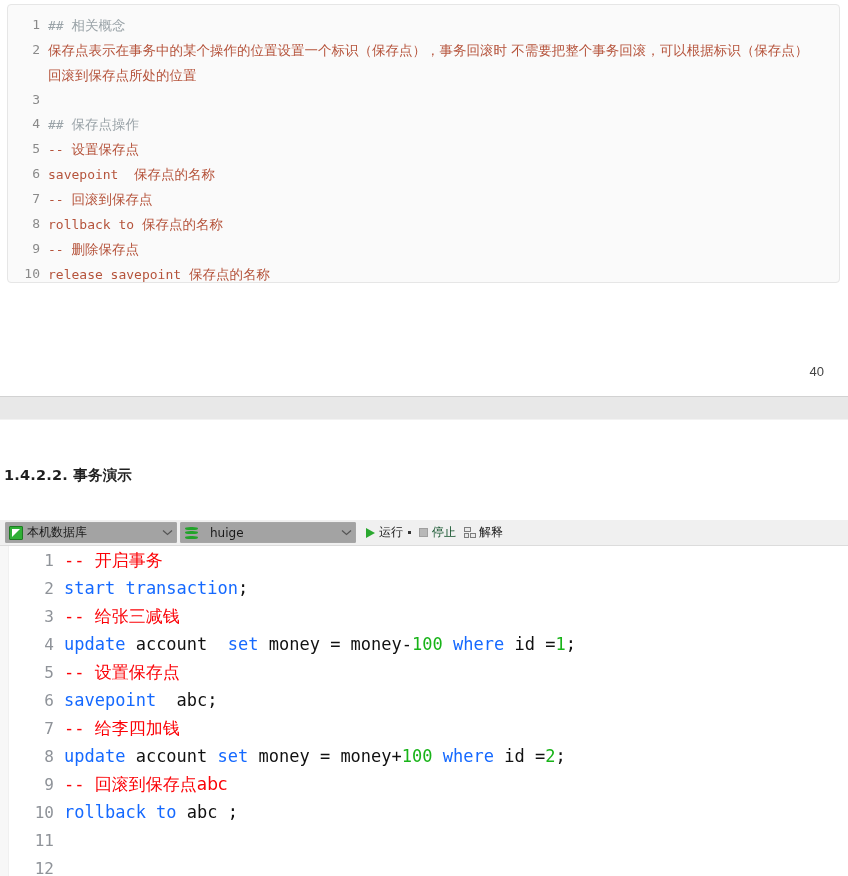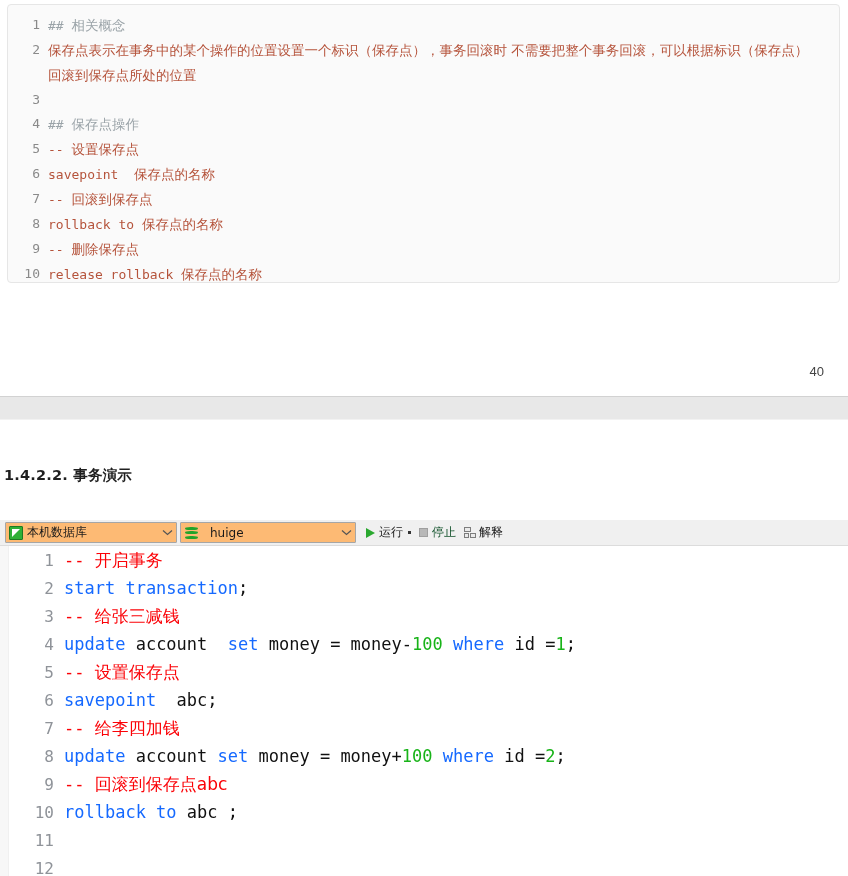--- a/index.html
+++ b/index.html
@@ -121,21 +121,21 @@
     background: #f0f0f0;
     border-bottom: 1px solid #dcdcdc;
     padding: 0 2px;
     box-sizing: border-box;
   }
 
   .combo {
     display: flex;
     align-items: center;
     height: 21px;
-    background: #fdba74;
+    background: #a3a3a3;
     border: 1px solid #a6a6a6;
     border-radius: 1px;
     margin-left: 3px;
     box-sizing: border-box;
     font-family: "DejaVu Sans", sans-serif;
     font-size: 12px;
     color: #1a1a1a;
     cursor: default;
   }
   .combo-db { width: 172px; }
@@ -330,21 +330,21 @@
       <div class="md-row">
         <div class="md-gutter">8</div>
         <div class="md-code ind3"><span>rollback to </span><span class="cn">保存点的名称</span></div>
       </div>
       <div class="md-row">
         <div class="md-gutter">9</div>
         <div class="md-code ind2"><span>-- </span><span class="cn">删除保存点</span></div>
       </div>
       <div class="md-row">
         <div class="md-gutter">10</div>
-        <div class="md-code ind3"><span>release rollback </span><span class="cn">保存点的名称</span></div>
+        <div class="md-code ind3"><span>release savepoint </span><span class="cn">保存点的名称</span></div>
       </div>
     </div>
 </div>
 
 <div class="page-num">40</div>
 
 <div class="sep-band"></div>
 
 <div class="section-heading">1.4.2.2. 事务演示</div>
 

